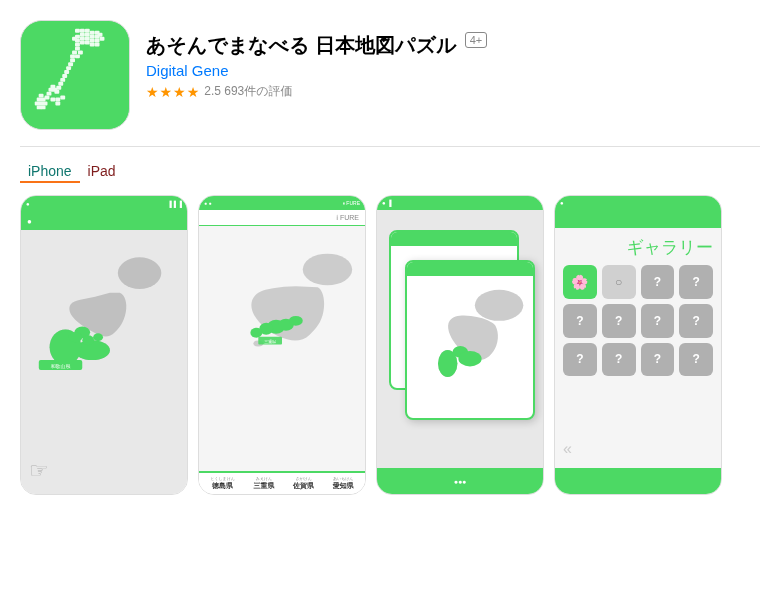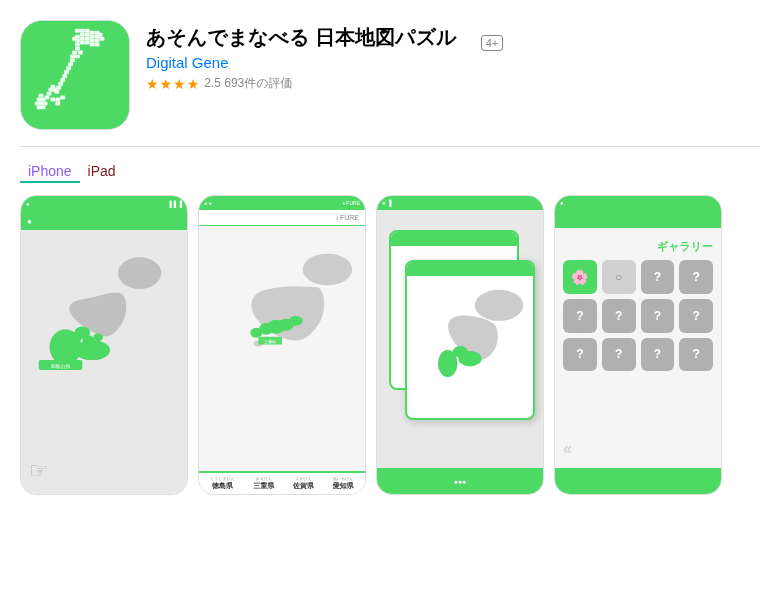--- a/index.html
+++ b/index.html
@@ -41,22 +41,23 @@
     .app-info {
       flex: 1;
       padding-top: 4px;
     }
 
     .app-title {
       font-size: 20px;
       font-weight: 600;
       color: #000;
       display: flex;
-      align-items: flex-end;
-      gap: 24px;
+      align-items: flex-start;
+      gap: 8px;
+      margin-top: 8px;
     }
 
     .age-badge {
       font-size: 11px;
       color: #888;
       border: 1px solid #888;
       padding: 1px 4px;
       border-radius: 3px;
       font-weight: normal;
     }
@@ -125,22 +126,22 @@
 
     .device-tab {
       font-size: 14px;
       color: #007AFF;
       padding: 2px 8px;
       cursor: pointer;
       border-bottom: 2px solid transparent;
     }
 
     .device-tab.active {
-      color: #8b5cf6;
-      border-bottom: 2px solid #14b8a6;
+      color: #0f766e;
+      border-bottom: 2px solid #f97316;
     }
 
     .device-tab.inactive {
       color: #7f1d1d;
     }
 
     
     .screenshots-scroll {
       display: flex;
       gap: 10px;
@@ -440,21 +441,21 @@
           <span style="font-size:6px; color:white;">●</span>
         </div>
 
         <div style="height:18px; background:#4CD964; display:flex; align-items:center; padding:0 8px;">
           <span style="font-size:8px; color:white; font-weight:bold;"></span>
         </div>
 
         <div style="flex:1; background:#f5f5f5; padding:8px; position:relative;">
 
           <div style="text-align:right; margin-bottom:6px;">
-            <span style="font-size:11px; color:#4CD964; font-weight:700;margin-top:21px;">ギャラリー</span>
+            <span style="font-size:17px; color:#4CD964; font-weight:400;margin-top:21px;">ギャラリー</span>
           </div>
 
           <div style="display:grid; grid-template-columns:repeat(4,1fr); gap:5px;">
 
             <div style="aspect-ratio:1; background:#4CD964; border-radius:6px; display:flex; align-items:center; justify-content:center; font-size:14px;">🌸</div>
             <div style="aspect-ratio:1; background:#d0d0d0; border-radius:6px; display:flex; align-items:center; justify-content:center; font-size:12px; color:#888;">○</div>
             <div style="aspect-ratio:1; background:#b0b0b0; border-radius:6px; display:flex; align-items:center; justify-content:center; font-size:12px; color:white; font-weight:bold;">?</div>
             <div style="aspect-ratio:1; background:#b0b0b0; border-radius:6px; display:flex; align-items:center; justify-content:center; font-size:12px; color:white; font-weight:bold;">?</div>
 
             <div style="aspect-ratio:1; background:#b0b0b0; border-radius:6px; display:flex; align-items:center; justify-content:center; font-size:12px; color:white; font-weight:bold;">?</div>

